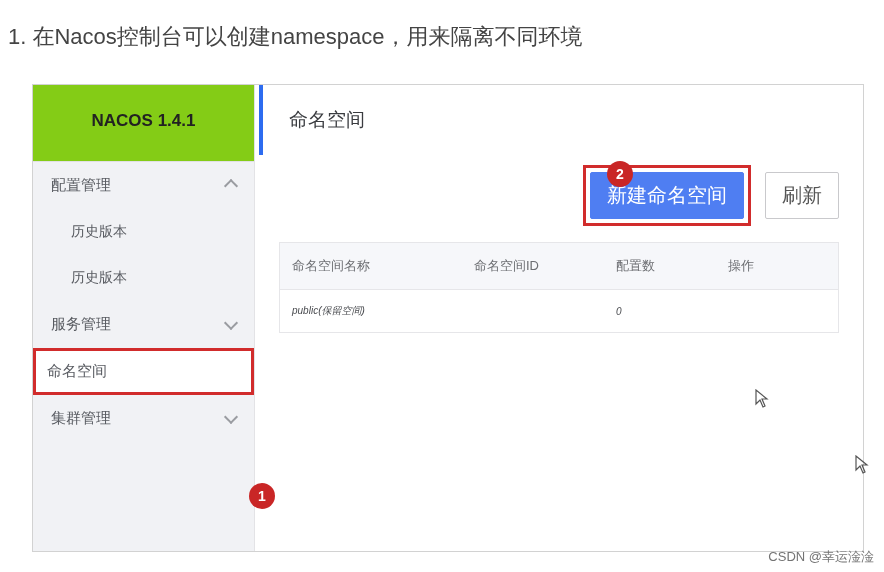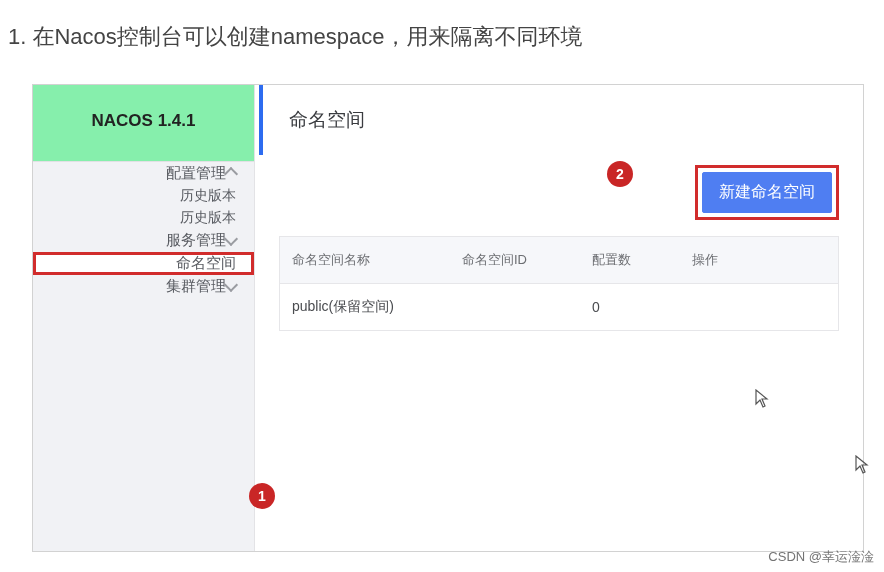--- a/index.html
+++ b/index.html
@@ -32,28 +32,28 @@
       border-right: 1px solid #e3e3e6;
       display: flex;
       flex-direction: column;
     }
     .logo {
       text-align: center;
       font-weight: 700;
       font-size: 17px;
       color: #222;
       padding: 26px 0 30px;
-      background: #86efac;
+      background: #84cc16;
       border-bottom: 1px solid #e1e1e4;
     }
     .nav-item {
       display: flex;
       align-items: center;
-      justify-content: flex-end;
-      padding: 2px 18px;
+      justify-content: space-between;
+      padding: 14px 18px;
       font-size: 15px;
       color: #585b61;
       cursor: pointer;
     }
     .nav-item.sub { padding-left: 38px; font-size: 14px; }
     .nav-item.highlight {
       outline: 3px solid #d12c2c;
       outline-offset: -3px;
       background: #fff;
       padding-left: 14px;
@@ -79,21 +79,21 @@
       margin-left: 4px;
     }
     .toolbar {
       display: flex;
       justify-content: flex-end;
       gap: 14px;
       padding: 10px 24px 16px;
       align-items: center;
     }
     .btn {
-      font-size: 16px;
+      font-size: 20px;
       padding: 9px 16px;
       border-radius: 2px;
       cursor: pointer;
     }
     .btn-primary {
       background: #4f7ef2;
       color: #fff;
       border: 1px solid #4f7ef2;
     }
     .btn-secondary {
@@ -107,30 +107,32 @@
       display: inline-block;
     }
     .table {
       margin: 0 24px;
       border: 1px solid #e6e6e9;
       width: calc(100% - 48px);
     }
     .thead, .trow {
       display: flex;
       align-items: center;
+      gap: 12px;
     }
     .thead {
       background: #f6f7fa;
       color: #6c6e72;
       font-size: 13px;
       border-bottom: 1px solid #e6e6e9;
     }
     .trow {
-      font-size: 14px;
+      font-size: 10px;
       color: #4a4c50;
+      font-style: italic;
     }
     .cell { padding: 14px 12px; }
     .c1 { flex: 0 0 170px; }
     .c2 { flex: 0 0 130px; }
     .c3 { flex: 0 0 100px; }
     .c4 { flex: 1; }
     .link { color: #3b72e8; margin-right: 10px; cursor: pointer; }
     .oplink { color: #555; margin-right: 10px; cursor: pointer; }
     .badge {
       position: absolute;
@@ -195,20 +197,21 @@
     </div>
   </div>
 
   <div class="content">
     <div class="page-title">命名空间</div>
 
     <div class="toolbar">
       <span class="btn-wrap-highlight">
         <button class="btn btn-primary">新建命名空间</button>
       </span>
+      <button class="btn btn-secondary">刷新</button>
     </div>
 
     <div class="table">
       <div class="thead">
         <div class="cell c1">命名空间名称</div>
         <div class="cell c2">命名空间ID</div>
         <div class="cell c3">配置数</div>
         <div class="cell c4">操作</div>
       </div>
       <div class="trow">

